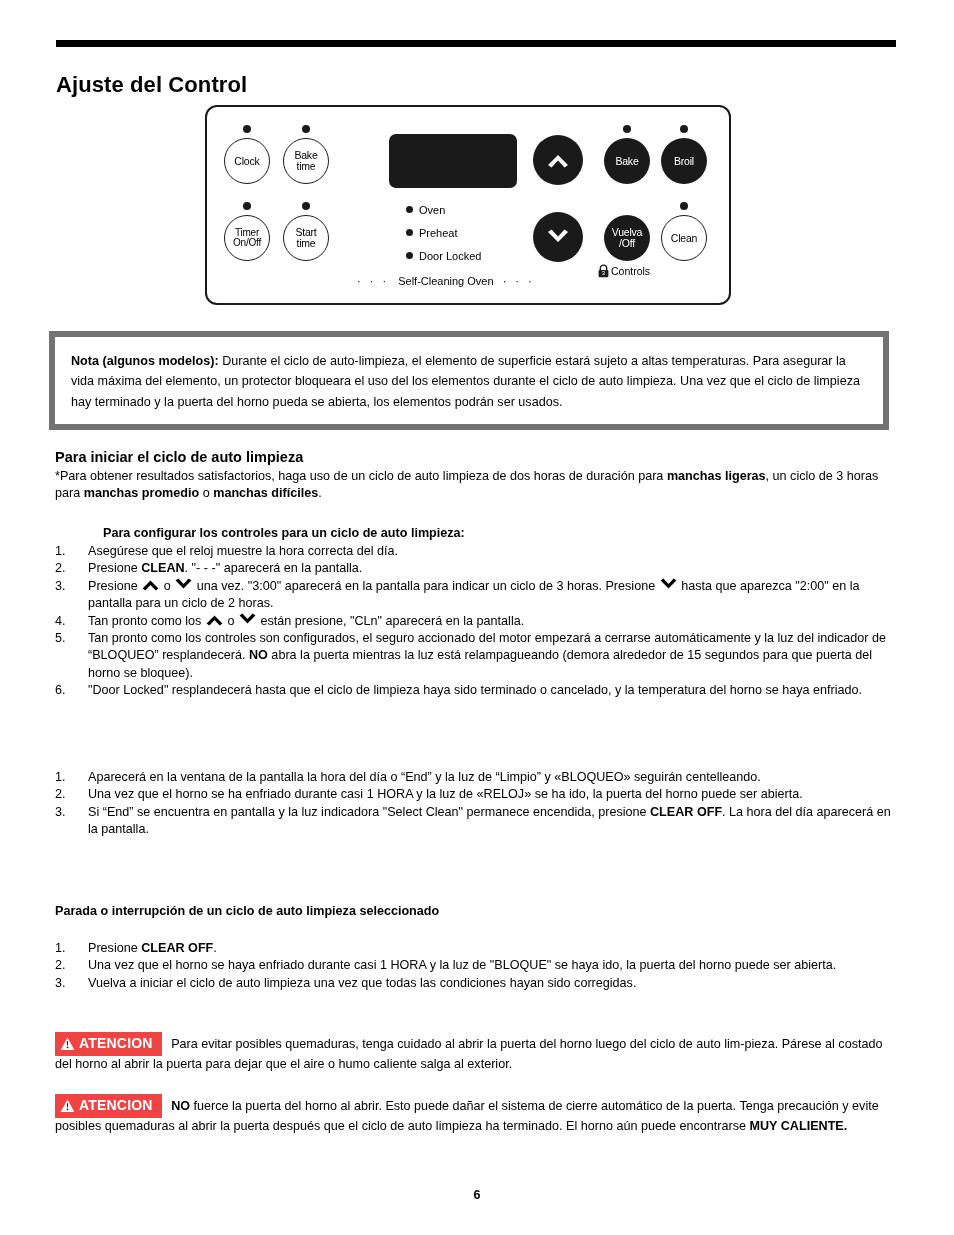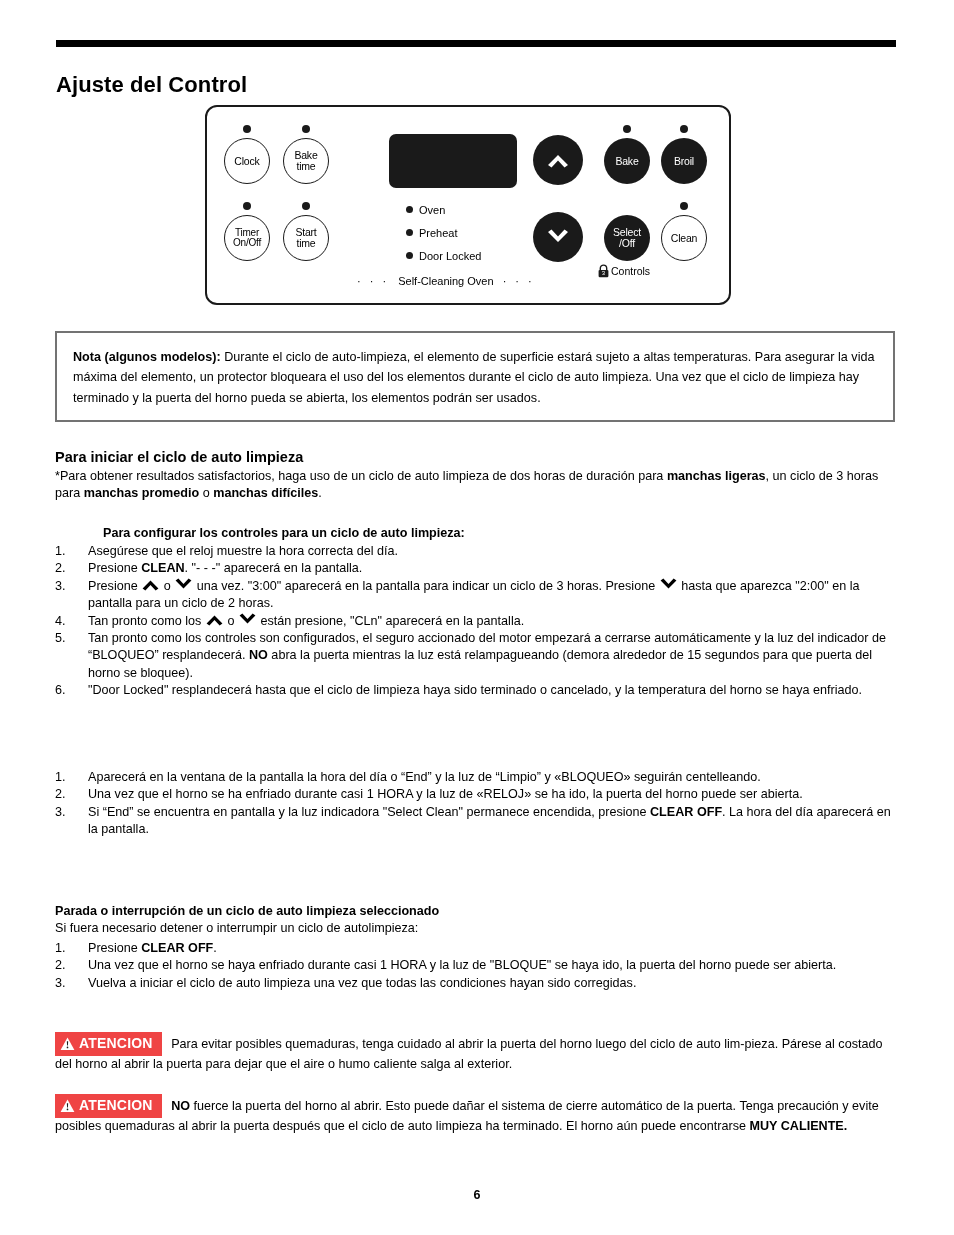--- a/index.html
+++ b/index.html
@@ -104,23 +104,23 @@
     font-size: 10.5px;
     white-space: nowrap;
     display: flex;
     align-items: center;
     gap: 1px;
   }
 
   
   .note-box {
     position: absolute;
-    left: 55px; top: 331px;
+    left: 49px; top: 331px;
     width: 840px;
-    border: 2px solid #737373;
+    border: 6px solid #737373;
     padding: 14px 16px 12px 16px;
     font-size: 12.6px;
     line-height: 1.62;
   }
 
   
   .sec-h2 {
     position: absolute;
     font-size: 14.5px;
     font-weight: bold;
@@ -257,21 +257,21 @@
     <div class="btn black" style="left:397px; top:31px; width:46px; height:46px;">
       <span class="lbl">Bake</span>
     </div>
 
     <div class="led" style="left:473px; top:18px;"></div>
     <div class="btn black" style="left:454px; top:31px; width:46px; height:46px;">
       <span class="lbl">Broil</span>
     </div>
 
     <div class="btn black" style="left:397px; top:108px; width:46px; height:46px; white-space:pre-line;">
-      <span class="lbl">Select
+      <span class="lbl">Vuelva
 /Off</span>
     </div>
 
     <div class="led" style="left:473px; top:95px;"></div>
     <div class="btn white" style="left:454px; top:108px; width:46px; height:46px;">
       <span class="lbl">Clean</span>
     </div>
 
     <div class="controls-lock">
       <svg width="13" height="14" viewBox="0 0 13 14">
@@ -321,21 +321,20 @@
   <div class="blk" style="top:769px;">
     <ol class="nl">
         <li><span class="num">1.</span><span><span>Aparecerá en la ventana de la pantalla la hora del día o “End” y la luz de  “Limpio” y «BLOQUEO» seguirán centelleando.</span></span></li>
         <li><span class="num">2.</span><span><span>Una vez que el horno se ha enfriado durante casi 1 HORA y la luz de «RELOJ» se ha ido, la puerta del horno puede ser abierta.</span></span></li>
         <li><span class="num">3.</span><span><span>Si “End” se encuentra en pantalla y la luz indicadora "Select Clean" permanece encendida, presione </span><b>CLEAR OFF</b><span>. La hora del día aparecerá en la pantalla.</span></span></li>
       </ol>
   </div>
 
   <div class="blk" style="top:903px;">
     <div class="sub-h">Parada o interrupción de un ciclo de auto limpieza seleccionado</div>
-    <div>Si fuera necesario detener o interrumpir un ciclo de autolimpieza:</div>
   </div>
   <div class="blk" style="top:940px;">
     <ol class="nl">
         <li><span class="num">1.</span><span><span>Presione </span><b>CLEAR OFF</b><span>.</span></span></li>
         <li><span class="num">2.</span><span><span>Una vez que el horno se haya enfriado durante casi 1 HORA y la luz de "BLOQUE" se haya ido, la puerta del horno puede ser abierta.</span></span></li>
         <li><span class="num">3.</span><span><span>Vuelva a iniciar el ciclo de auto limpieza una vez que todas las condiciones hayan sido corregidas.</span></span></li>
       </ol>
   </div>
 
   <div class="blk warn" style="top:1032px;">

